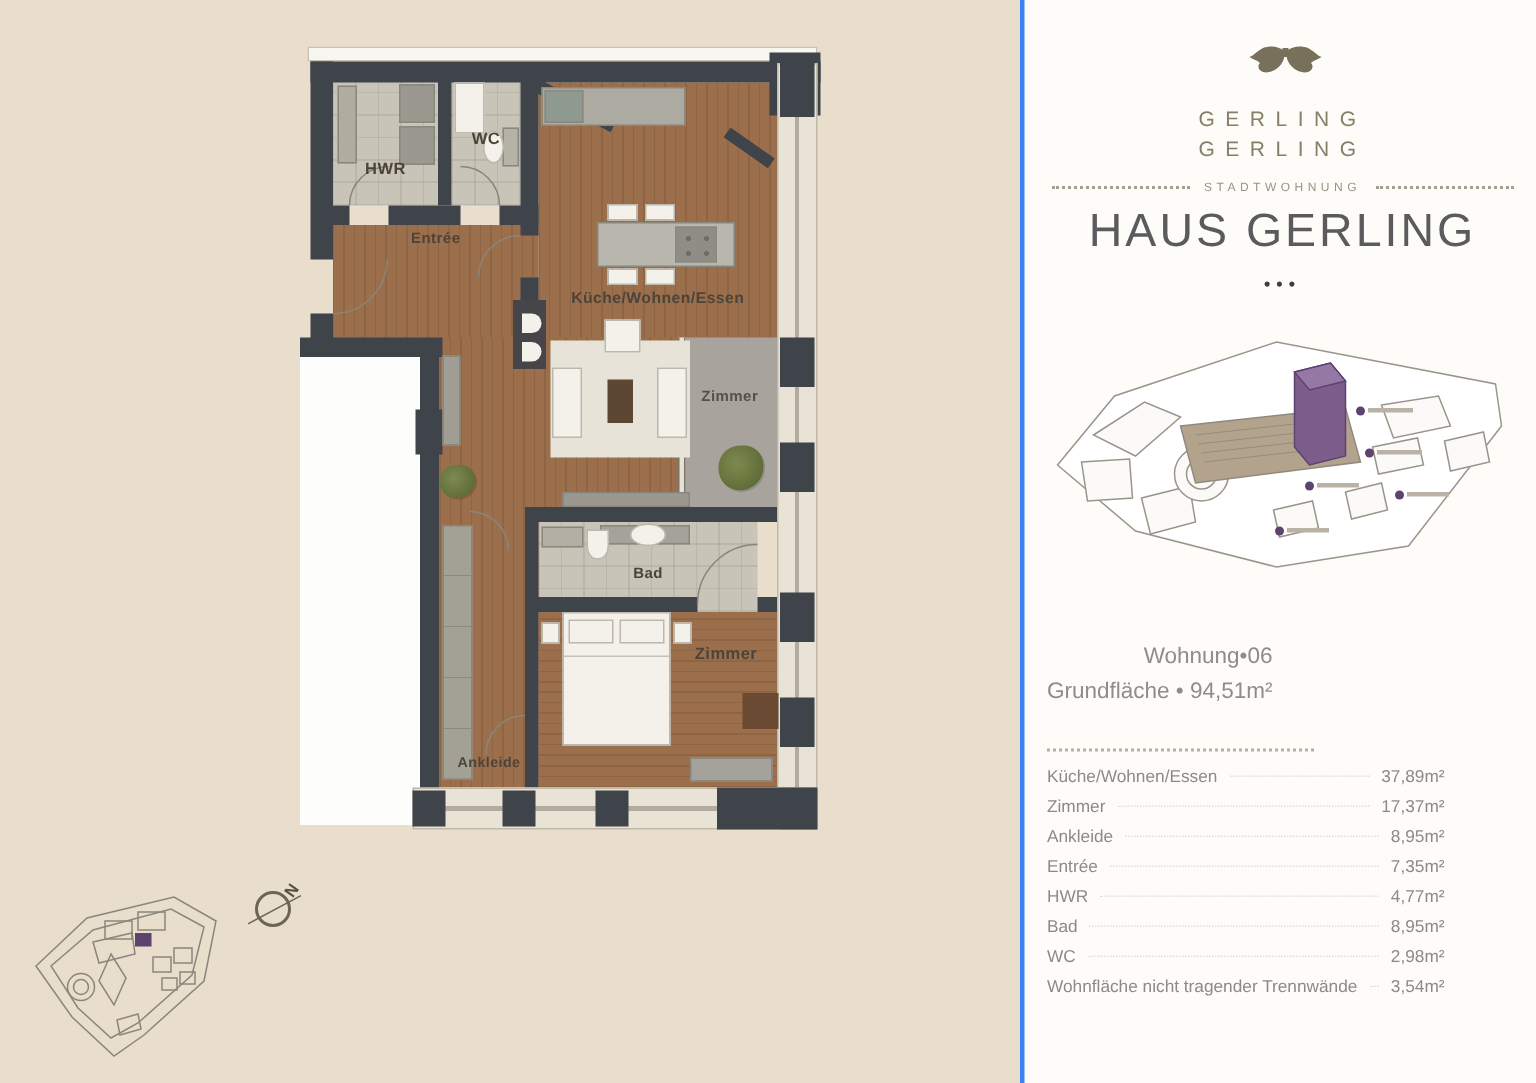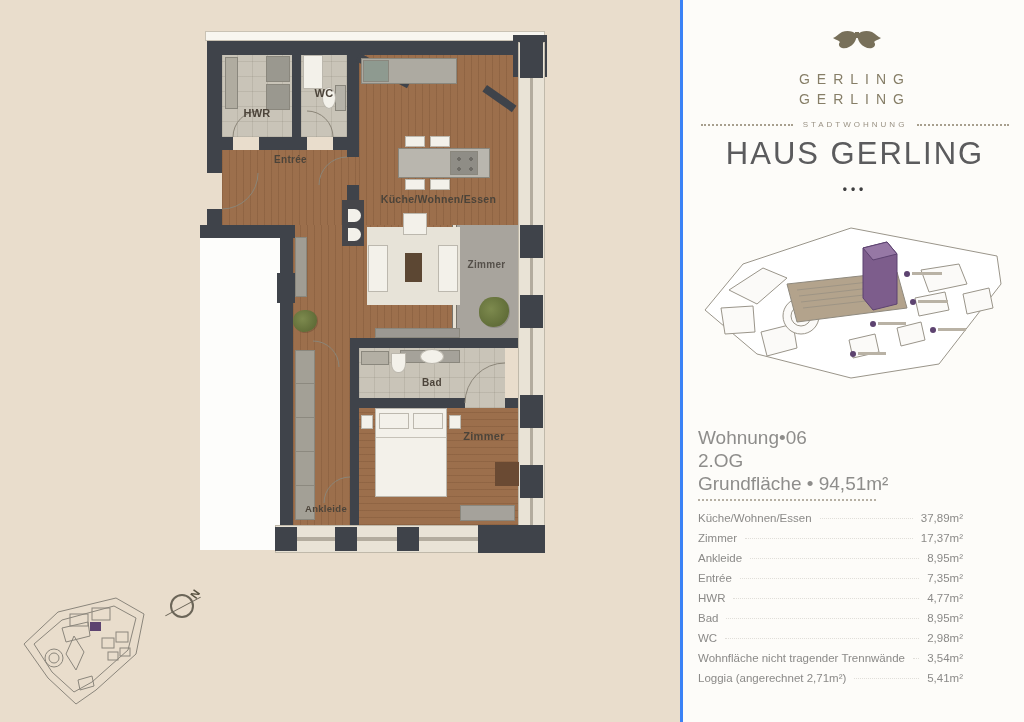--- a/index.html
+++ b/index.html
@@ -7,21 +7,21 @@
   .stage{position:relative;width:1024px;height:722px;background:#e9ddcc;}
   .abs{position:absolute;}
   
   .panel{position:absolute;left:680px;top:0;width:344px;height:722px;background:#fdfcf9;border-left:3px solid #3b82f6;}
   .brandname{width:100%;text-align:center;color:#867e67;letter-spacing:7px;font-size:14px;line-height:19px;}
   .tagrow{display:flex;align-items:center;justify-content:center;gap:10px;width:100%;}
   .dotline{width:92px;border-top:2px dotted #a79f8e;height:0;}
   .tagline{font-size:8px;letter-spacing:3px;color:#9a9284;}
   .bigtitle{width:100%;text-align:center;font-size:31px;letter-spacing:2px;color:#5b5b5d;font-weight:400;}
   .threedots{width:100%;text-align:center;font-size:12px;letter-spacing:4px;color:#3f3f41;font-weight:bold;}
-  .infoline{font-size:19px;color:#8e8d8b;line-height:23px;}
+  .infoline{font-size:15px;color:#8e8d8b;line-height:23px;text-align:right;}
   .dotsep{border-top:2px dotted #b5afa3;width:178px;}
   .rtable{display:flex;flex-direction:column;}
   .rrow{display:flex;align-items:baseline;height:20px;font-size:11.5px;color:#8b8a88;}
   .rrow .fill{flex:1;border-bottom:1px dotted rgba(150,145,135,.28);margin:0 8px;transform:translateY(-3px);}
   .rrow .val{white-space:nowrap;}
   
   .plan{position:absolute;left:195px;top:25px;width:352px;height:530px;}
   .wall{background:#3f434a;}
   .wood{background:#9c6f4c;background-image:repeating-linear-gradient(90deg,rgba(60,30,10,.13) 0 1px,transparent 1px 7px);}
   .woodh{background:#9c6f4c;background-image:repeating-linear-gradient(0deg,rgba(60,30,10,.13) 0 1px,transparent 1px 7px);}
@@ -241,21 +241,20 @@
         <rect x="211" y="60" width="30" height="3"></rect>
         <rect x="217" y="88" width="30" height="3"></rect>
         <rect x="177" y="110" width="28" height="3"></rect>
         <rect x="237" y="116" width="28" height="3"></rect>
         <rect x="157" y="140" width="28" height="3"></rect>
       </g>
     </svg>
 
     <div class="abs" style="left:15px;top:426px;">
       <div class="infoline">Wohnung•06</div>
-      <div class="infoline">2.OG</div>
       <div class="infoline">Grundfläche • 94,51m²</div>
     </div>
 
     <div class="abs dotsep" style="left:15px;top:499px;"></div>
 
     <div class="abs rtable" style="left:15px;top:512px;width:265px;">
         <div class="rrow">
           <span>Küche/Wohnen/Essen</span>
           <span class="fill"></span>
           <span class="val">37,89m²</span>
@@ -288,21 +287,16 @@
         <div class="rrow">
           <span>WC</span>
           <span class="fill"></span>
           <span class="val">2,98m²</span>
         </div>
         <div class="rrow">
           <span>Wohnfläche nicht tragender Trennwände</span>
           <span class="fill"></span>
           <span class="val">3,54m²</span>
         </div>
-        <div class="rrow">
-          <span>Loggia (angerechnet 2,71m²)</span>
-          <span class="fill"></span>
-          <span class="val">5,41m²</span>
-        </div>
       </div>
   </div>
 
 </div>
 
 </body></html>

